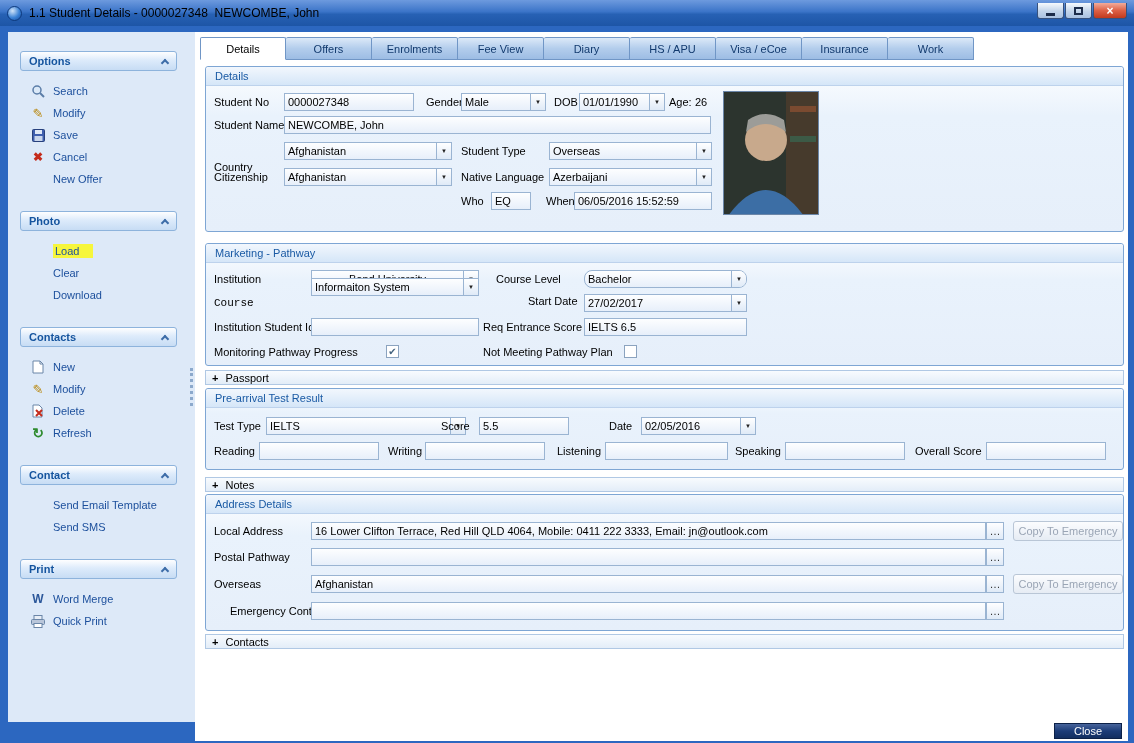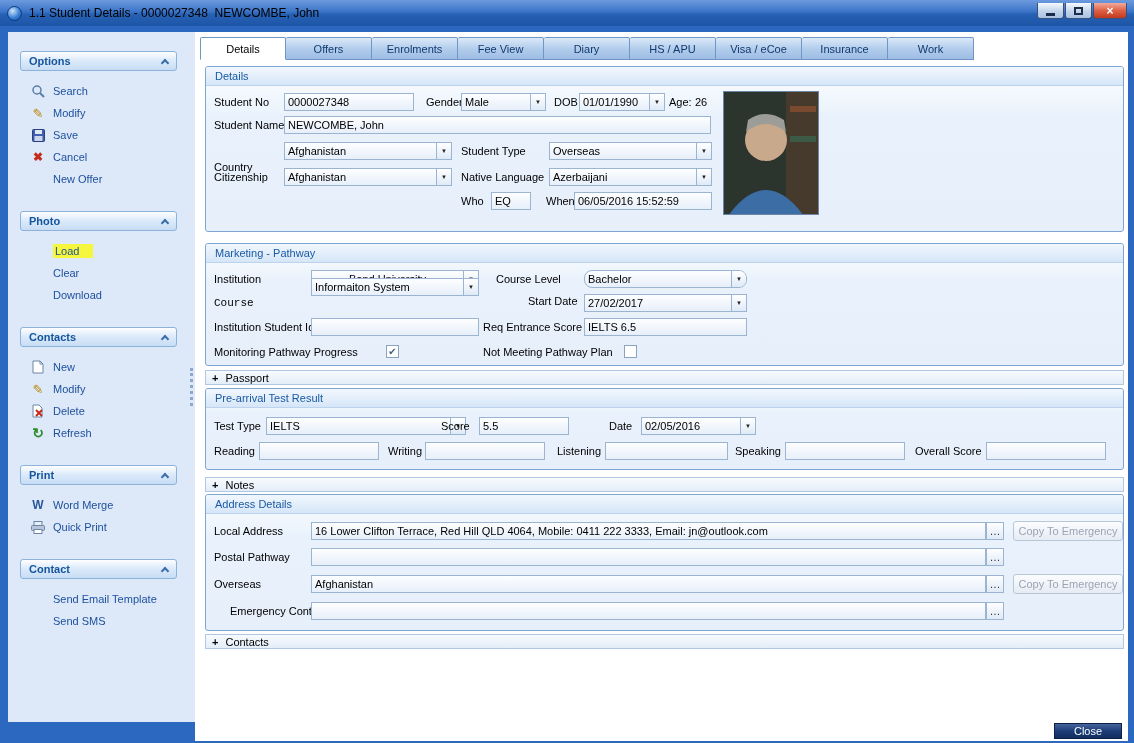--- a/index.html
+++ b/index.html
@@ -189,54 +189,54 @@
         </div>
         <div class="sb-item">
           <span class="sb-ico glyph-green">↻</span>
           <span class="sb-txt">Refresh</span>
         </div>
       </div>
     </div>
 
     <div class="sb-panel">
       <div class="sb-header">
+        <span>Contact</span>
+        <span class="sb-chevron"></span>
+      </div>
+      <div class="sb-items">
+        <div class="sb-item">
+          <span class="sb-ico"></span>
+          <span class="sb-txt">Send Email Template</span>
+        </div>
+        <div class="sb-item">
+          <span class="sb-ico"></span>
+          <span class="sb-txt">Send SMS</span>
+        </div>
+      </div>
+    </div>
+
+    <div class="sb-panel">
+      <div class="sb-header">
         <span>Print</span>
         <span class="sb-chevron"></span>
       </div>
       <div class="sb-items">
         <div class="sb-item">
           <span class="sb-ico glyph-word">W</span>
           <span class="sb-txt">Word Merge</span>
         </div>
         <div class="sb-item">
           <span class="sb-ico">
               <svg width="14" height="13" viewBox="0 0 14 13">
                 <rect x="3" y="0.5" width="8" height="4" fill="#e8eef6" stroke="#6b86a8"></rect>
                 <rect x="0.5" y="4.5" width="13" height="5" rx="1" fill="#b9c6da" stroke="#6b86a8"></rect>
                 <rect x="3" y="8.5" width="8" height="4" fill="#fff" stroke="#6b86a8"></rect>
               </svg>
             </span>
           <span class="sb-txt">Quick Print</span>
-        </div>
-      </div>
-    </div>
-
-    <div class="sb-panel">
-      <div class="sb-header">
-        <span>Contact</span>
-        <span class="sb-chevron"></span>
-      </div>
-      <div class="sb-items">
-        <div class="sb-item">
-          <span class="sb-ico"></span>
-          <span class="sb-txt">Send Email Template</span>
-        </div>
-        <div class="sb-item">
-          <span class="sb-ico"></span>
-          <span class="sb-txt">Send SMS</span>
         </div>
       </div>
     </div>
   </div>
 
   <div class="splitter">
       <div class="grip"></div>
     </div>
 
   <div class="main">

